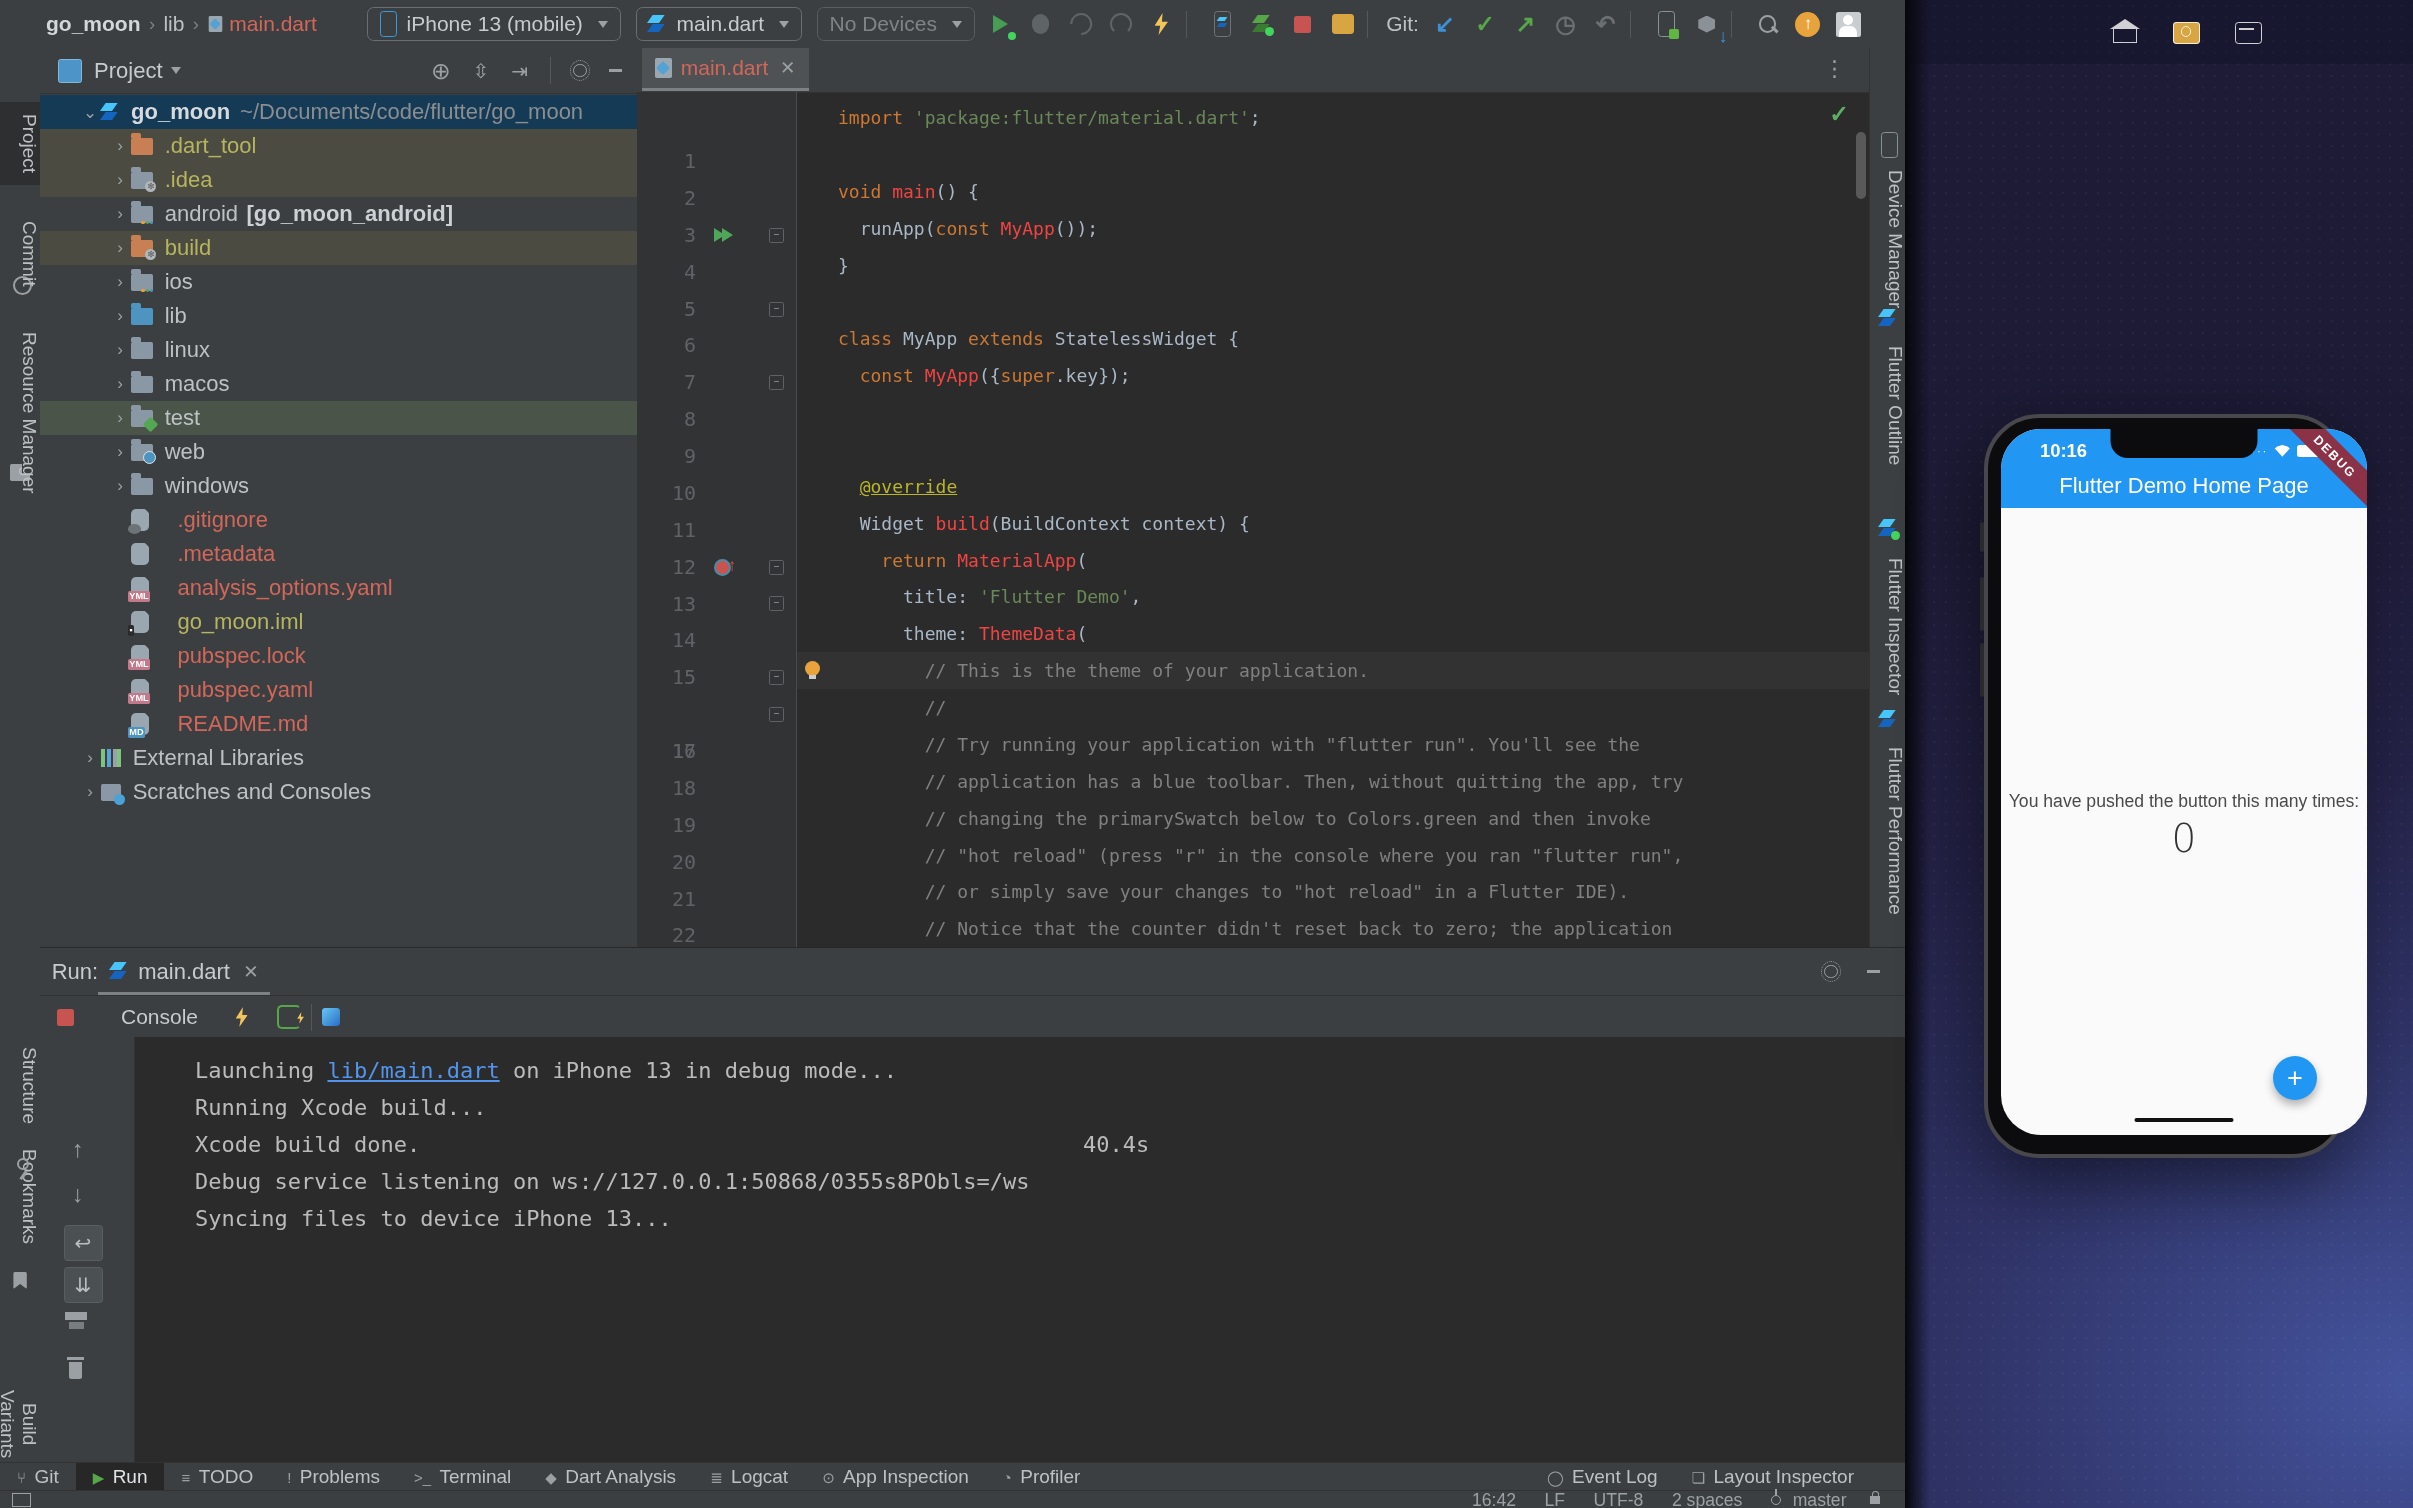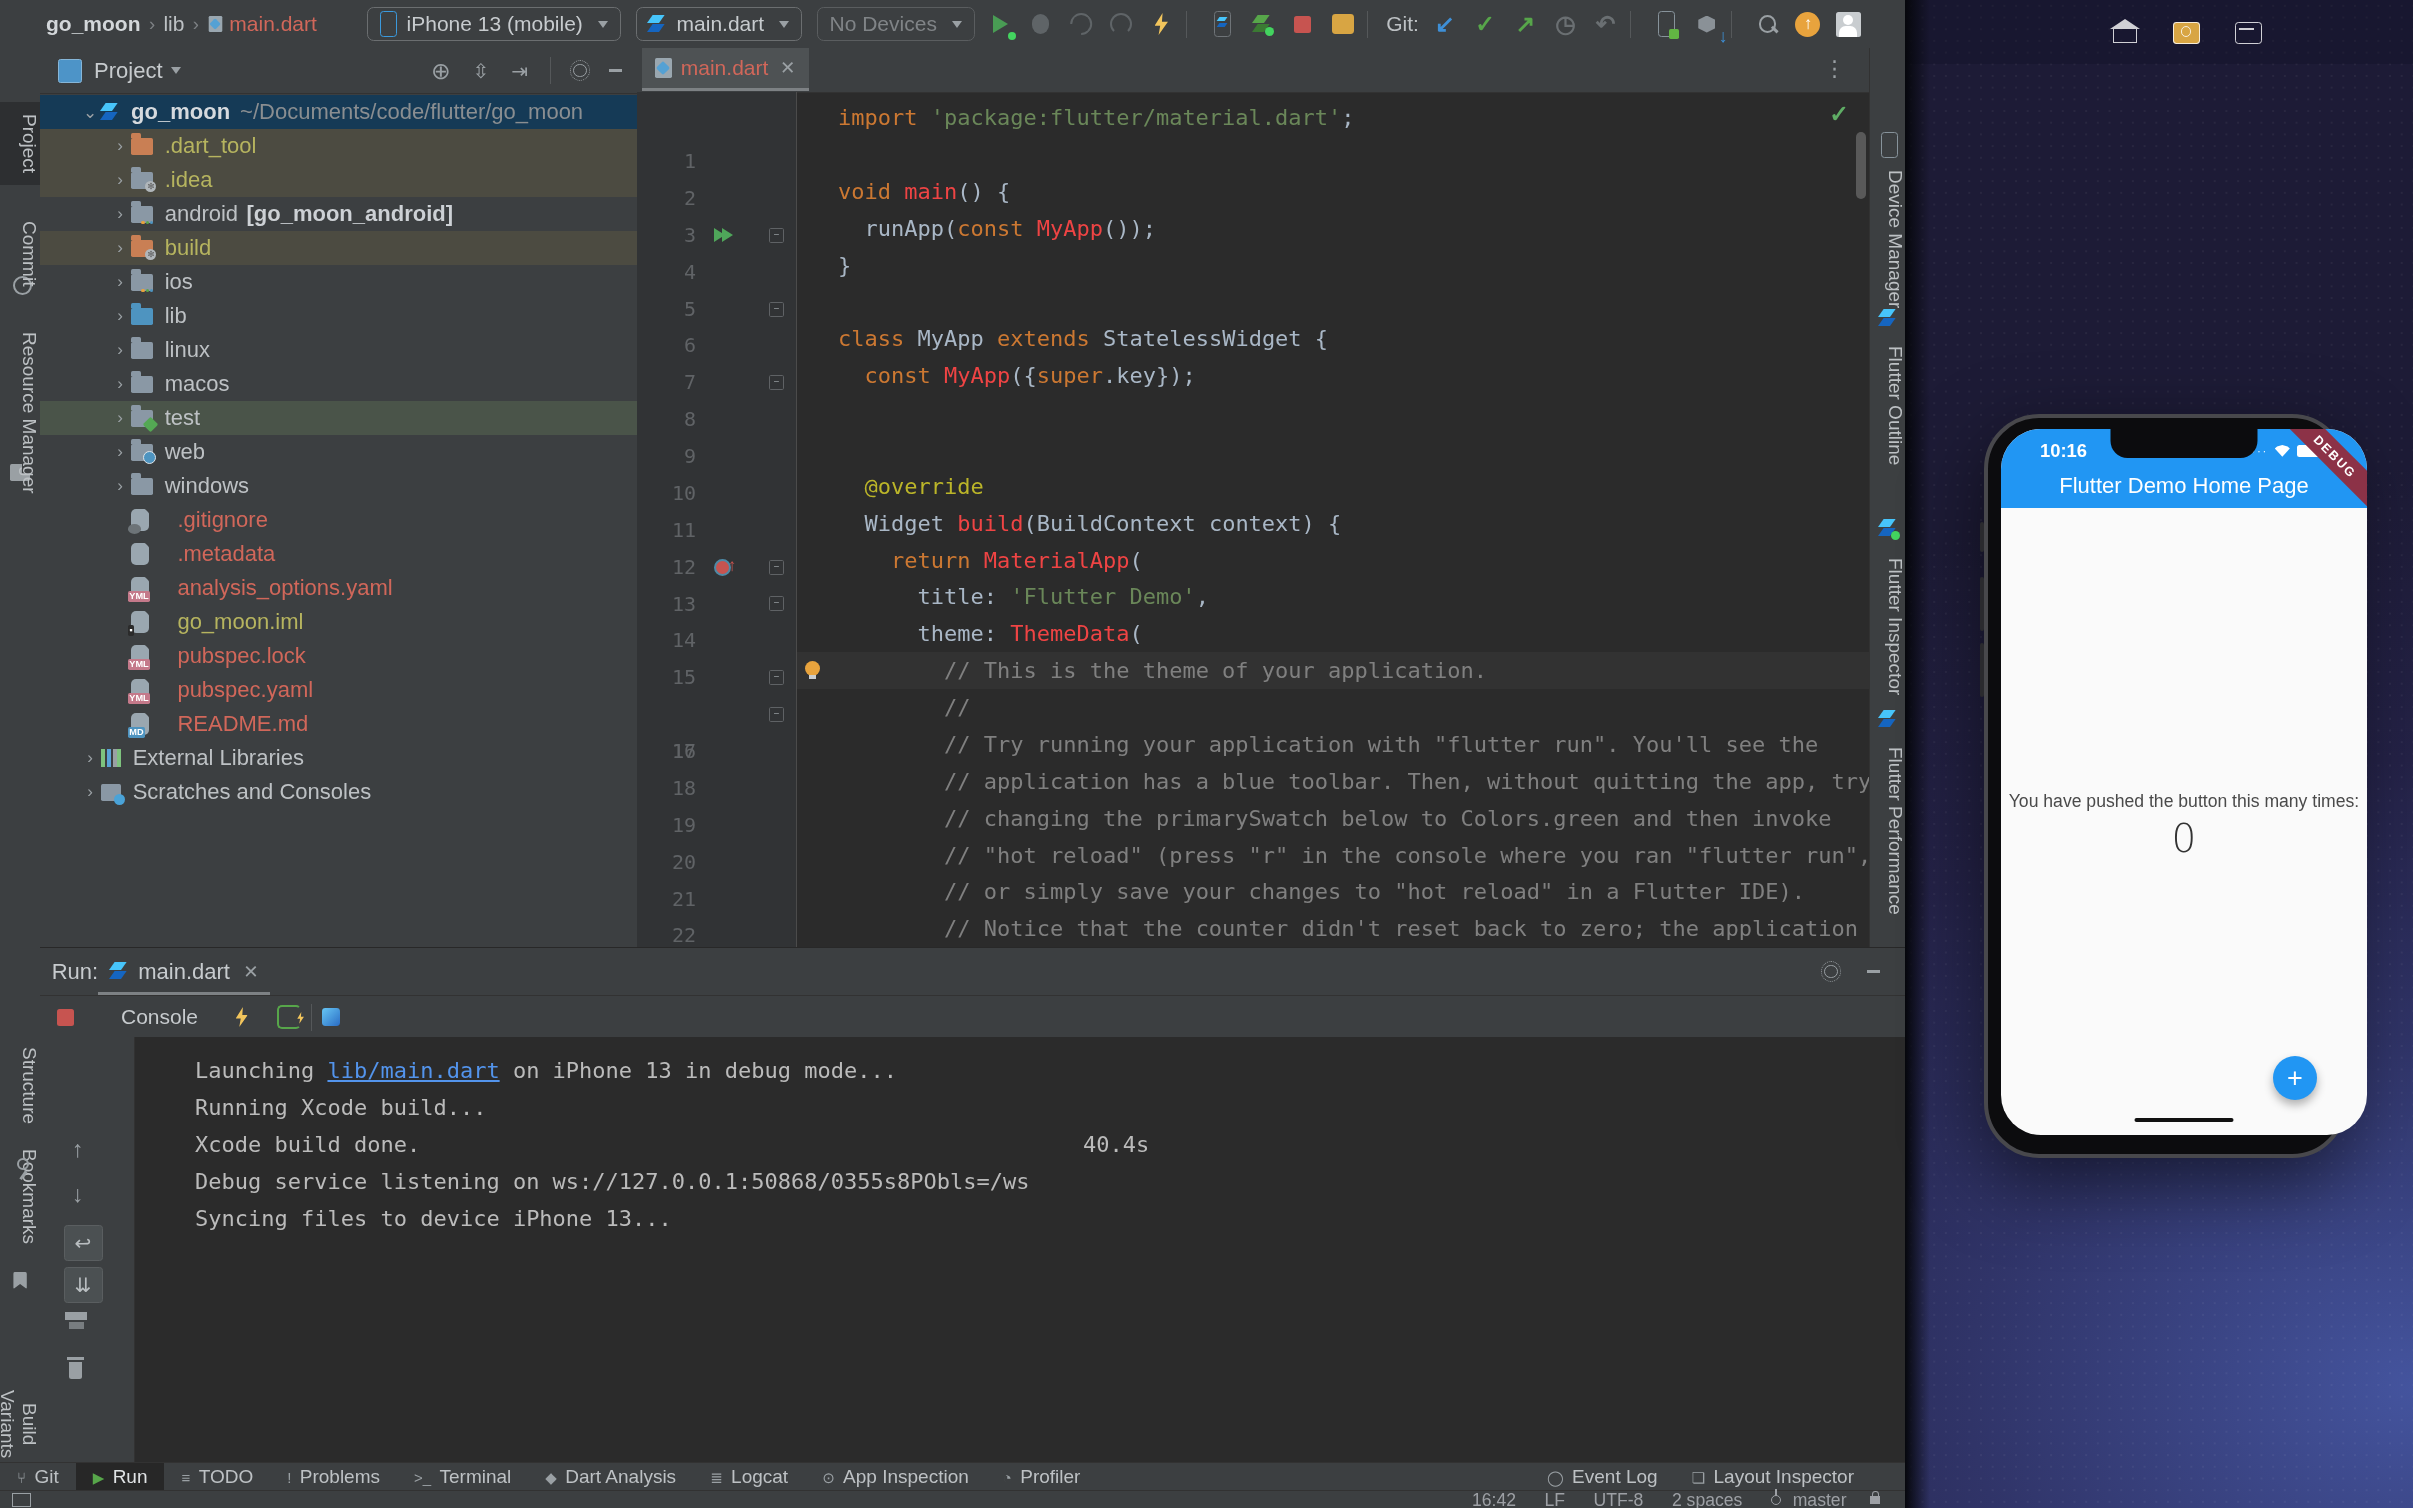--- a/index.html
+++ b/index.html
@@ -78,24 +78,24 @@
   .suffix{color:#8a8e91;margin-left:10px;} .suffix-b{font-weight:bold;color:#cdd1d5;margin-left:8.4px;}
   
   #editor{position:absolute;left:637px;top:48px;width:1232px;height:899px;background:#2b2b2b;}
   #tabbar{position:absolute;left:0;top:0;width:100%;height:44px;background:#3c3f41;border-bottom:0.8px solid #323232;}
   #tab-main{position:absolute;left:5px;top:0;height:40px;background:#4e5254;display:flex;align-items:center;padding:0 13.4px;font-size:21px;color:#d1675a;gap:8.4px;}
   #tab-main .under{position:absolute;left:0;bottom:-3.4px;width:100%;height:3.4px;background:#7d8184;}
   .tabx{color:#9aa0a4;font-size:18.4px;margin-left:3.4px;}
   .dartfile{width:17px;height:20px;background:#9aa7b0;border-radius:1.7px;position:relative;}
   .dartfile:after{content:"";position:absolute;left:2.5px;top:5px;width:10px;height:10px;background:#54a1d4;transform:rotate(45deg);border-radius:1.7px;}
   #gutter{position:absolute;left:0;top:44px;width:159px;height:856px;background:#313335;border-right:0.8px solid #4b4b4b;}
-  .cline{position:absolute;left:0;height:37px;display:flex;align-items:center;font-family:"DejaVu Sans Mono",monospace;font-size:22px;white-space:pre;}
+  .cline{position:absolute;left:0;height:37px;display:flex;align-items:center;font-family:"DejaVu Sans Mono",monospace;font-size:18px;white-space:pre;}
   .lnum{position:absolute;width:59px;text-align:right;color:#606366;font-family:"DejaVu Sans Mono",monospace;font-size:20px;height:37px;line-height:37px;}
   .curline{position:absolute;left:0;width:1232px;height:37px;background:#323232;}
-  .tok-k{color:#cc7832;} .tok-s{color:#6a8759;} .tok-c{color:#808080;} .tok-f{color:#ef4444;} .tok-a{color:#bbb529;} .tok-p{color:#a9b7c6;}
+  .tok-k{color:#cc7832;} .tok-s{color:#6a8759;} .tok-c{color:#808080;} .tok-f{color:#ef4444;} .tok-a{color:#bbb529;text-decoration:underline;} .tok-p{color:#a9b7c6;}
   .foldbox{position:absolute;left:132px;width:13.4px;height:13.4px;border:0.8px solid #5f6265;background:#313335;color:#9aa0a4;font-size:10px;line-height:11.7px;text-align:center;border-radius:1.7px;}
   .runrun{position:absolute;left:77px;display:flex;}
   .runrun i{width:0;height:0;border-top:7.5px solid transparent;border-bottom:7.5px solid transparent;border-left:11.7px solid #4fa65a;margin-right:-3.4px;}
   .ovr{position:absolute;left:77px;width:13.4px;height:13.4px;border:2.5px solid #4e8aa6;border-radius:50%;background:#c75450;}
   .ovr:after{content:"↑";position:absolute;left:11.7px;top:-5px;color:#c75450;font-size:17px;font-weight:bold;}
   .bulbic{position:absolute;width:15px;height:15px;background:#e8a33d;border-radius:50%;}
   .bulbic:after{content:"";position:absolute;left:4.2px;top:14.2px;width:6.7px;height:4.2px;background:#c9cdd0;}
   #scrollthumb{position:absolute;width:10px;border-radius:5px;background:rgba(255,255,255,.22);}
   
   #runpanel{position:absolute;left:40px;top:947px;width:1865px;height:515px;background:#3c3f41;border-top:0.8px solid #282828;}

